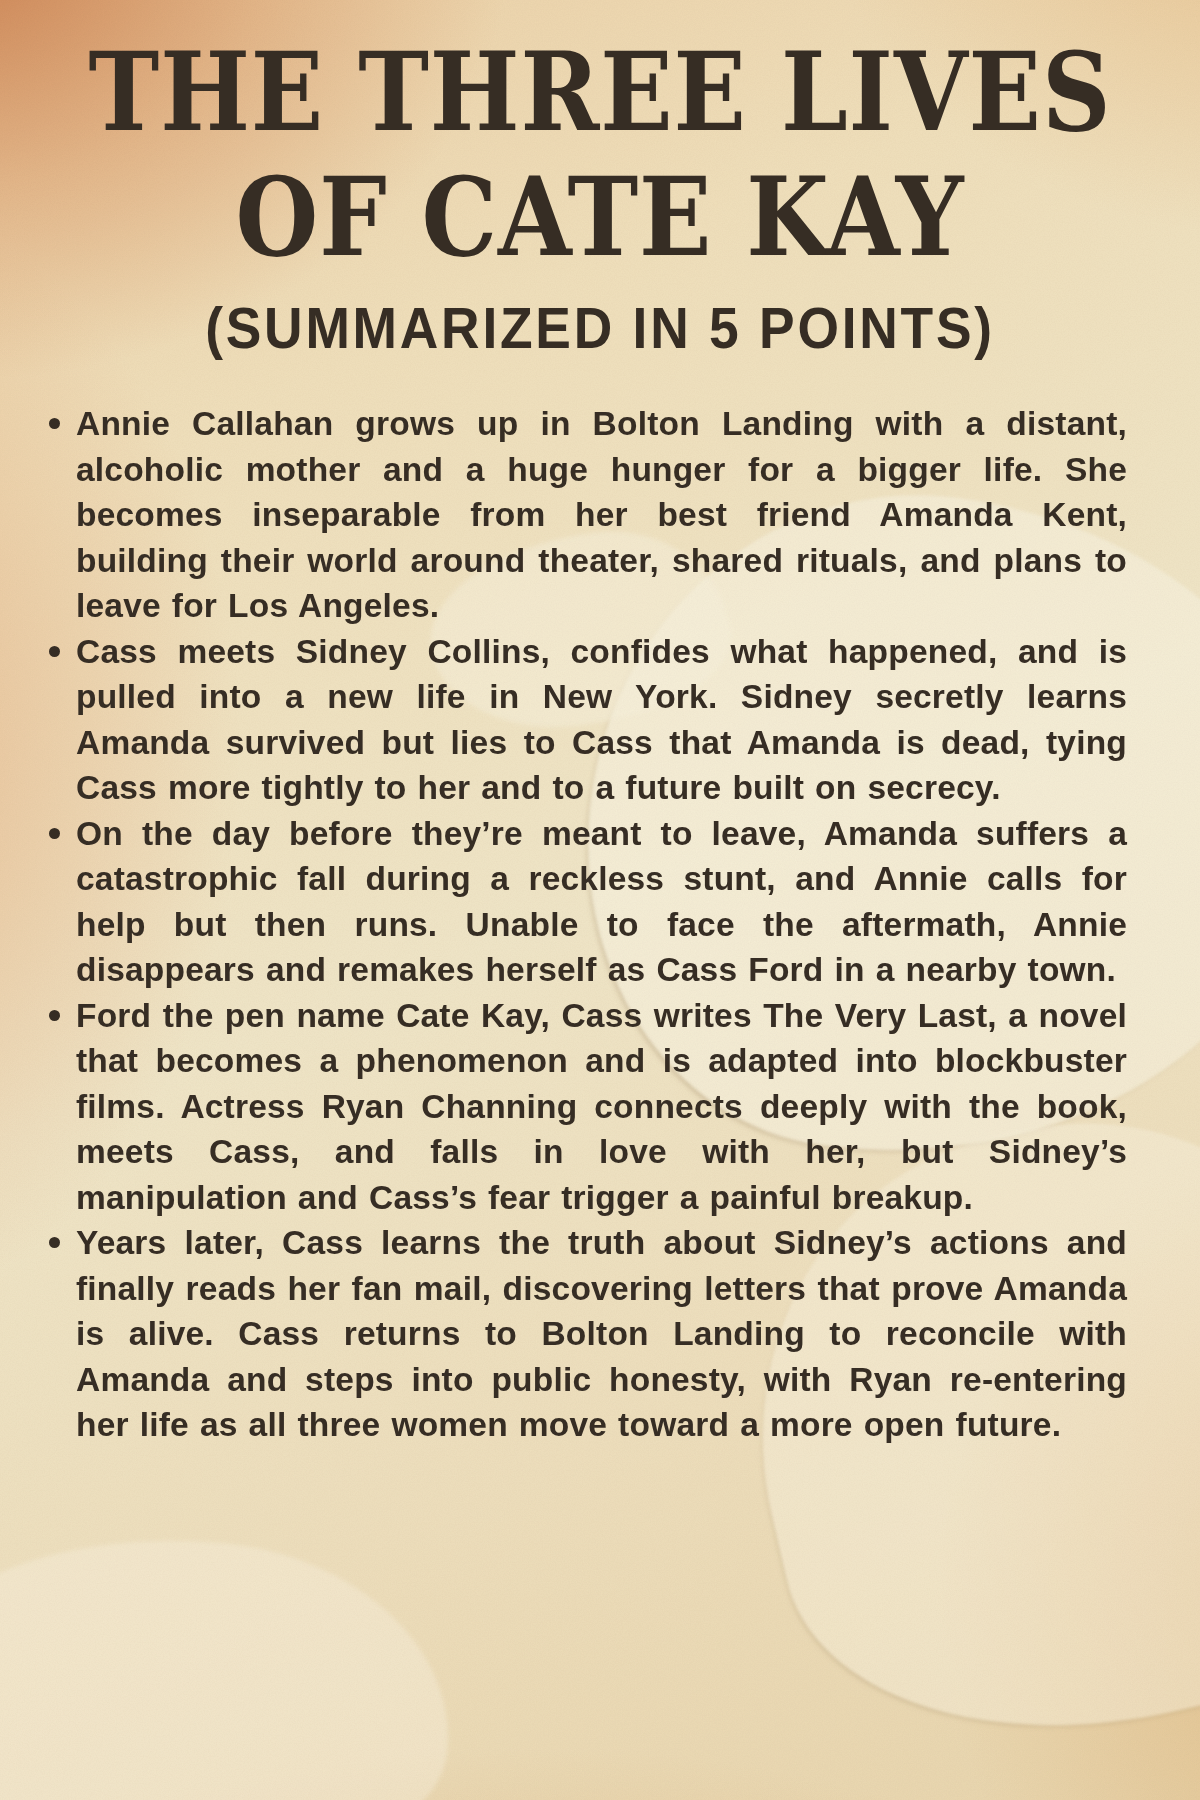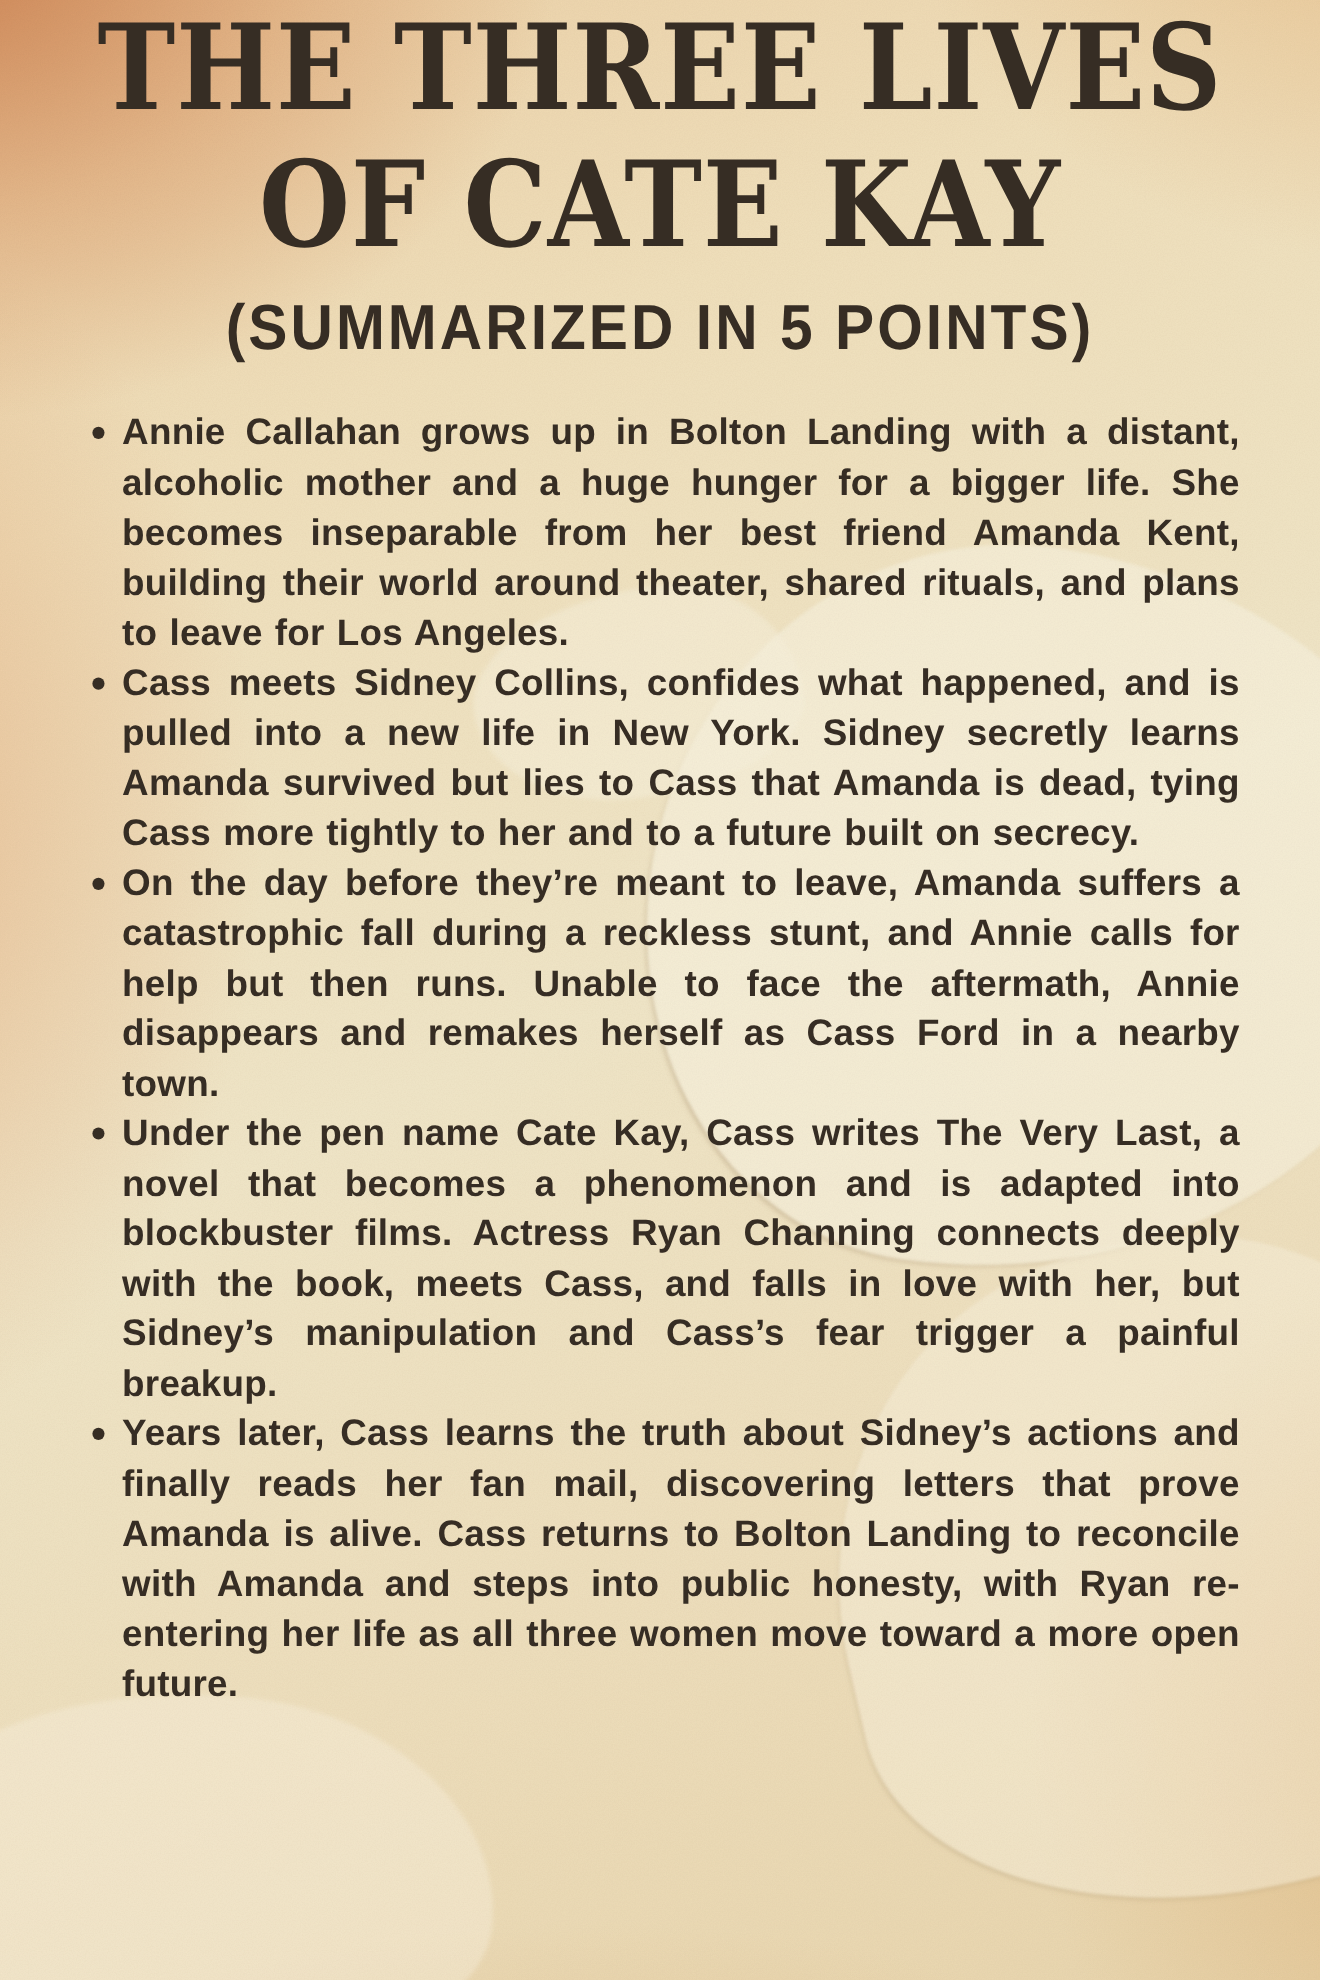--- a/index.html
+++ b/index.html
@@ -54,21 +54,21 @@
 
   .grain {
     position: absolute; left: 0; top: 0;
     mix-blend-mode: multiply;
     opacity: 0.55;
     pointer-events: none;
   }
 
   .content { position: relative; z-index: 2; }
 
-  header { text-align: center; }
+  header { text-align: center; padding-top: 30px; }
 
   .title-line {
     display: block;
     font-family: "DejaVu Serif", serif;
     font-weight: 700;
     font-size: 108px;
     line-height: 125px;
     letter-spacing: 1px;
     color: #362d24;
     transform: scaleX(0.88);
@@ -81,21 +81,21 @@
     font-size: 58px;
     line-height: 67px;
     letter-spacing: 3px;
     color: #362d24;
     transform: scaleX(0.92);
   }
 
   ul.points {
     list-style: none;
     margin: 40px 16px 0 0;
-    padding: 0 57px 0 111px;
+    padding: 0 57px 0 76px;
   }
   li.point {
     position: relative;
     text-align: justify;
     font-weight: 700;
     font-size: 33.5px;
     line-height: 45.5px;
     letter-spacing: 0.2px;
     word-spacing: 1.5px;
     color: #362d24;
@@ -157,21 +157,21 @@
       <li class="point">
         <span class="dot"></span>
         <span>Cass meets Sidney Collins, confides what happened, and is pulled into a new life in New York. Sidney secretly learns Amanda survived but lies to Cass that Amanda is dead, tying Cass more tightly to her and to a future built on secrecy.</span>
       </li>
       <li class="point">
         <span class="dot"></span>
         <span>On the day before they’re meant to leave, Amanda suffers a catastrophic fall during a reckless stunt, and Annie calls for help but then runs. Unable to face the aftermath, Annie disappears and remakes herself as Cass Ford in a nearby town.</span>
       </li>
       <li class="point">
         <span class="dot"></span>
-        <span>Under the pen name Cate Kay, Cass writes The Very Last, a novel that becomes a phenomenon and is adapted into blockbuster films. Actress Ryan Channing connects deeply with the book, meets Cass, and falls in love with her, but Sidney’s manipulation and Cass’s fear trigger a painful breakup.</span>
+        <span>Ford the pen name Cate Kay, Cass writes The Very Last, a novel that becomes a phenomenon and is adapted into blockbuster films. Actress Ryan Channing connects deeply with the book, meets Cass, and falls in love with her, but Sidney’s manipulation and Cass’s fear trigger a painful breakup.</span>
       </li>
       <li class="point">
         <span class="dot"></span>
         <span>Years later, Cass learns the truth about Sidney’s actions and finally reads her fan mail, discovering letters that prove Amanda is alive. Cass returns to Bolton Landing to reconcile with Amanda and steps into public honesty, with Ryan re-entering her life as all three women move toward a more open future.</span>
       </li>
     </ul>
   </div>
 
 </div>
 

